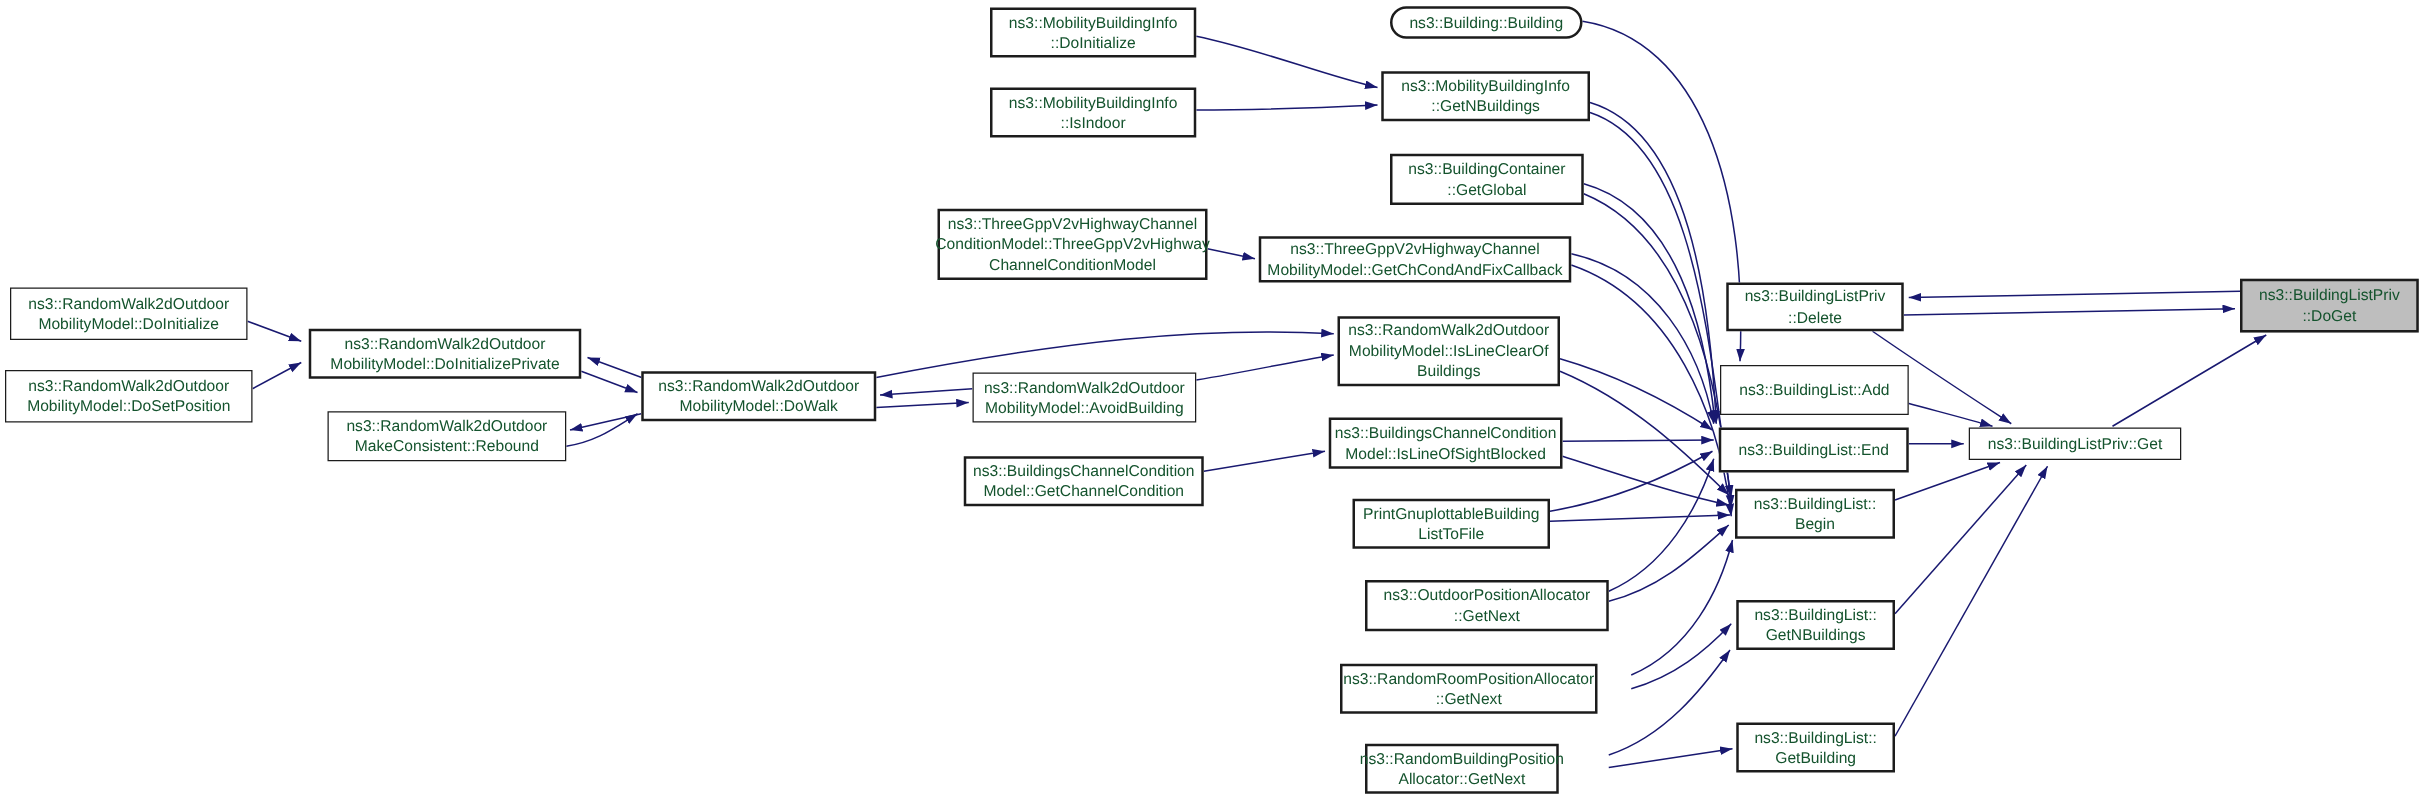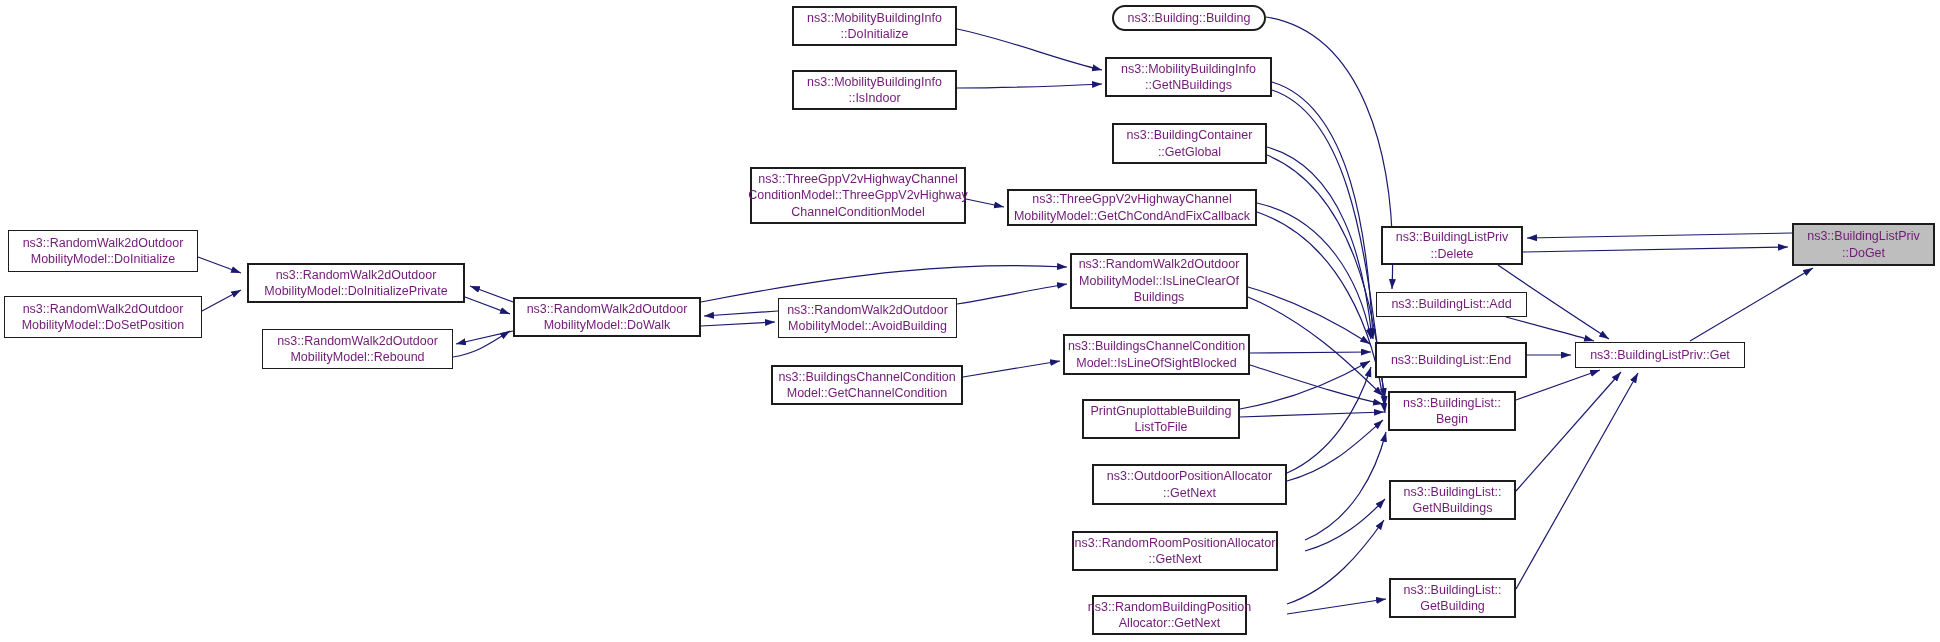--- a/index.html
+++ b/index.html
@@ -8,21 +8,21 @@
     width:1940px;height:642px;
     background:#ffffff;
     font-family:"Liberation Sans",sans-serif;
     overflow:hidden;
   }
   #edge-layer{position:absolute;left:0;top:0;width:1940px;height:642px;}
   .edge{fill:none;stroke:#191970;stroke-width:1.2px;}
   .node{
     position:absolute;box-sizing:border-box;
     display:flex;flex-direction:column;align-items:center;justify-content:center;
-    border:1px solid #1c1c1c;background:#ffffff;color:#701a75;
+    border:1px solid #1c1c1c;background:#ffffff;color:#14532d;
     font-size:12.5px;line-height:16.5px;text-align:center;white-space:nowrap;
     cursor:pointer;
   }
   .node.bold{border-width:2px;}
   .node.highlighted{background:#bebebe;border-width:2px;cursor:default;}
   .node span{display:block;}
 </style>
 </head>
 <body>
 
@@ -86,21 +86,21 @@
       <div class="node" style="left: 4px; top: 296px; width: 198px; height: 42px;">
         <span>ns3::RandomWalk2dOutdoor</span>
         <span>MobilityModel::DoSetPosition</span>
       </div>
       <div class="node bold" style="left: 247px; top: 263px; width: 218px; height: 40px;">
         <span>ns3::RandomWalk2dOutdoor</span>
         <span>MobilityModel::DoInitializePrivate</span>
       </div>
       <div class="node" style="left: 262px; top: 329px; width: 191px; height: 40px;">
         <span>ns3::RandomWalk2dOutdoor</span>
-        <span>MobilityModel::Rebound</span>
+        <span>MakeConsistent::Rebound</span>
       </div>
       <div class="node bold" style="left: 513px; top: 297px; width: 188px; height: 40px;">
         <span>ns3::RandomWalk2dOutdoor</span>
         <span>MobilityModel::DoWalk</span>
       </div>
       <div class="node" style="left: 778px; top: 298px; width: 179px; height: 40px;">
         <span>ns3::RandomWalk2dOutdoor</span>
         <span>MobilityModel::AvoidBuilding</span>
       </div>
       <div class="node bold" style="left: 792px; top: 6px; width: 165px; height: 40px;">
@@ -157,21 +157,21 @@
         <span>::GetNext</span>
       </div>
       <div class="node bold" style="left: 1092px; top: 595px; width: 155px; height: 40px;">
         <span>ns3::RandomBuildingPosition</span>
         <span>Allocator::GetNext</span>
       </div>
       <div class="node bold" style="left: 1381px; top: 226px; width: 142px; height: 39px;">
         <span>ns3::BuildingListPriv</span>
         <span>::Delete</span>
       </div>
-      <div class="node" style="left: 1376px; top: 292px; width: 151px; height: 25px;">
+      <div class="node" style="left: 1376px; top: 292px; width: 151px; height: 40px;">
         <span>ns3::BuildingList::Add</span>
       </div>
       <div class="node bold" style="left: 1375px; top: 342px; width: 152px; height: 36px;">
         <span>ns3::BuildingList::End</span>
       </div>
       <div class="node bold" style="left: 1388px; top: 391px; width: 128px; height: 40px;">
         <span>ns3::BuildingList::</span>
         <span>Begin</span>
       </div>
       <div class="node bold" style="left: 1389px; top: 480px; width: 127px; height: 40px;">

